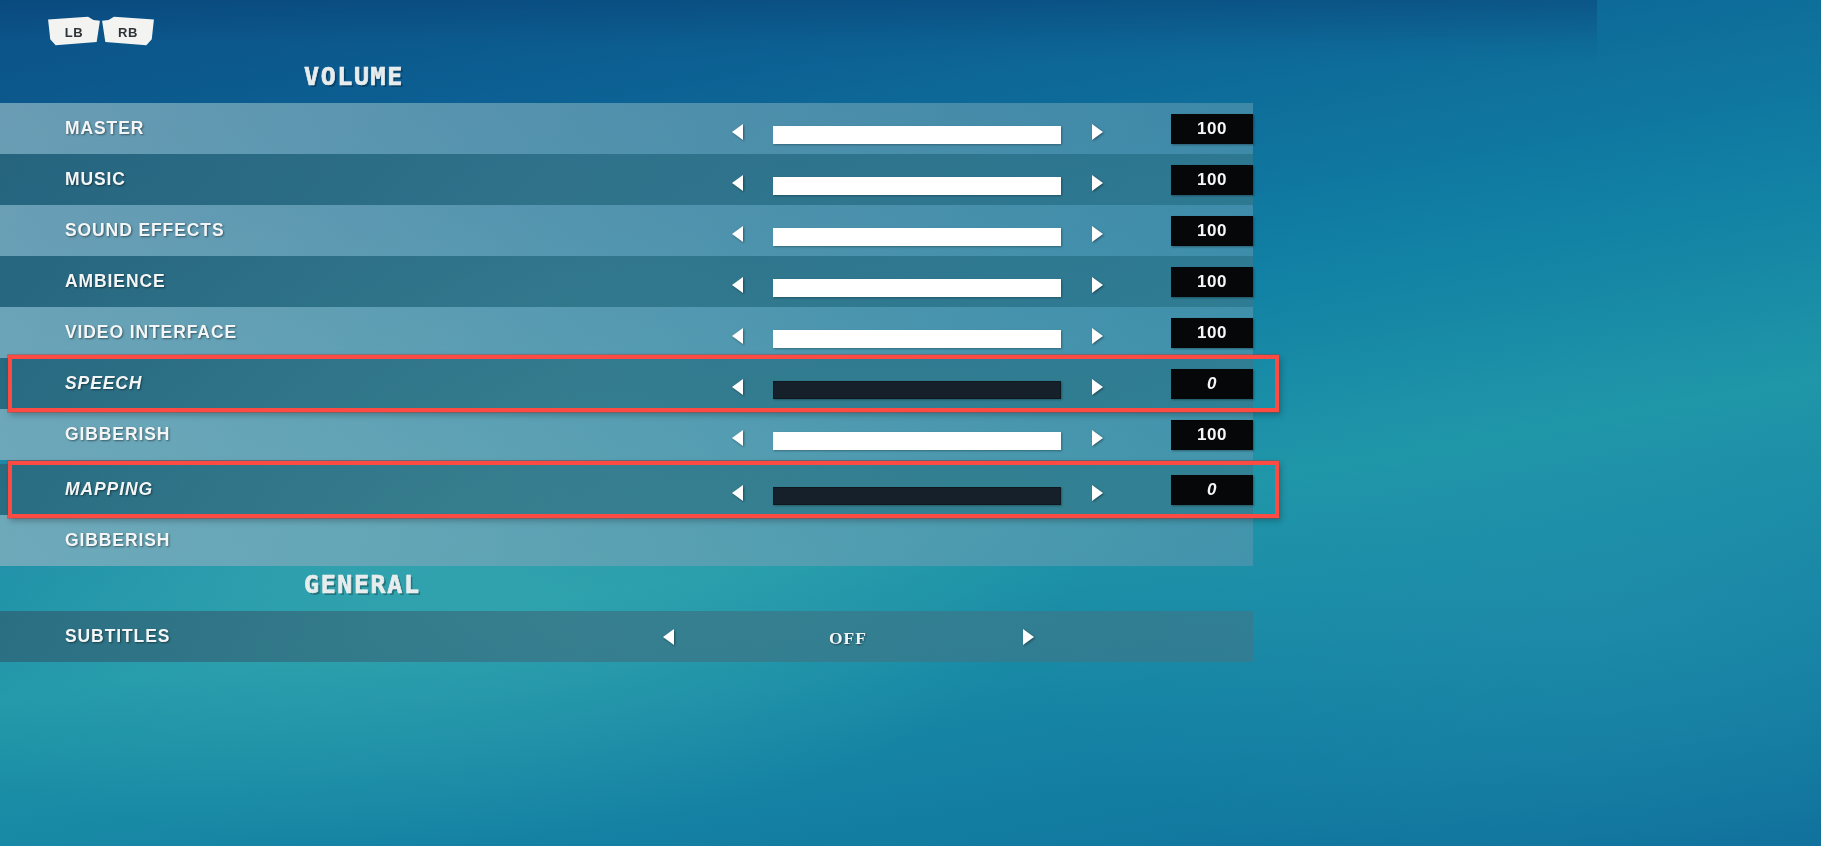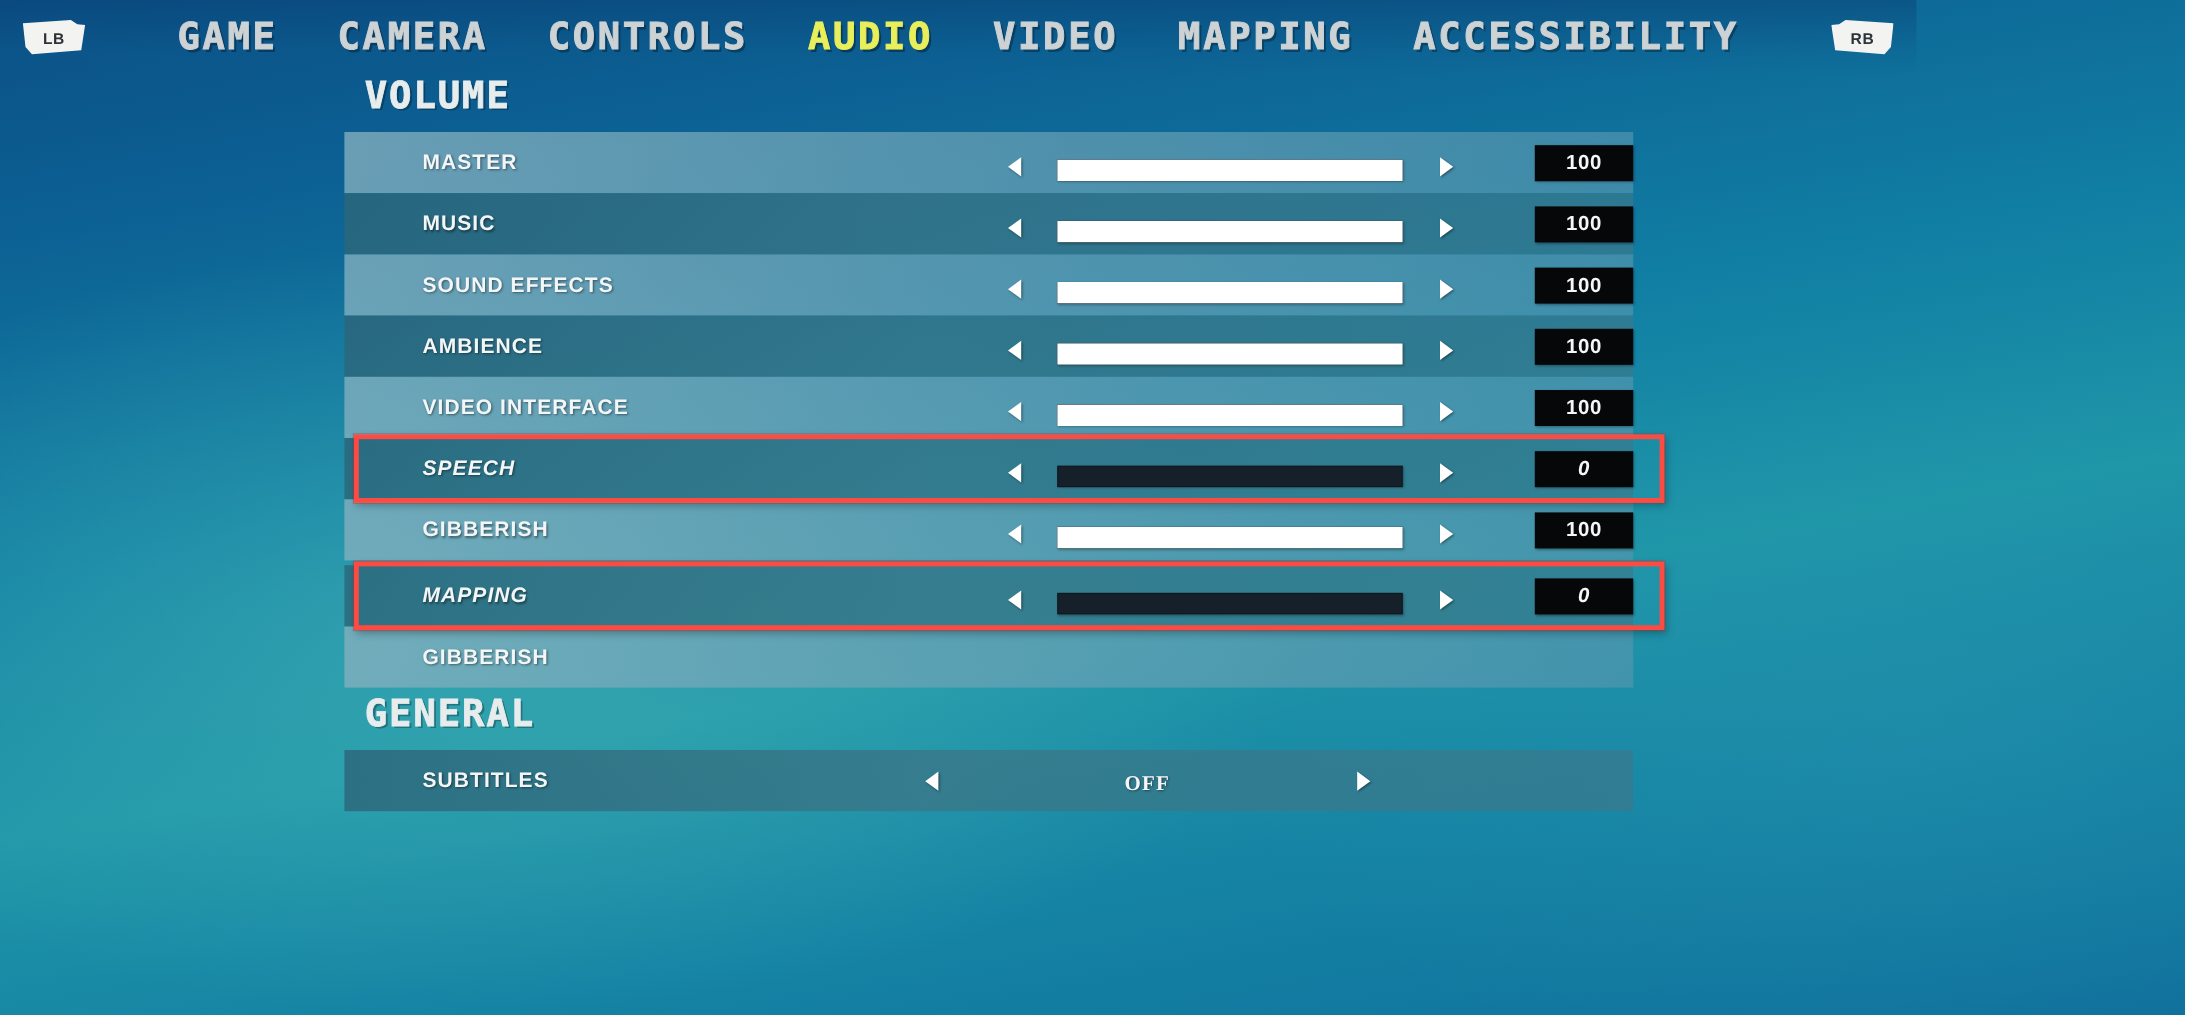--- a/index.html
+++ b/index.html
@@ -14,20 +14,21 @@
       radial-gradient(ellipse 1100px 520px at 22% 62%, rgba(72,182,182,0.55) 0%, rgba(72,182,182,0.0) 62%),
       radial-gradient(ellipse 900px 460px at 88% 72%, rgba(40,150,175,0.40) 0%, rgba(40,150,175,0.0) 65%),
       linear-gradient(170deg, #0b4f86 0%, #0c6093 16%, #1180a4 42%, #1f96a8 60%, #1583a4 78%, #0f6f9b 100%);
   }
 
   
   #navbar {
     position:absolute; top:0; left:0; width:1597px; height:62px;
     display:flex; align-items:center;
     background:linear-gradient(180deg, rgba(9,70,120,0.55) 0%, rgba(12,90,140,0.22) 70%, rgba(12,95,145,0.0) 100%);
+    padding-left:29px;
   }
   .shoulder {
     position:relative; width:54px; height:34px; flex:0 0 auto;
     display:flex; align-items:center; justify-content:center;
   }
   .shoulder .cap {
     position:absolute; inset:0;
     background:#f3f4f2;
     clip-path: polygon(2% 16%, 76% 8%, 86% 18%, 98% 20%, 92% 82%, 16% 92%, 6% 74%);
     filter: drop-shadow(0 1px 1px rgba(0,0,0,0.35));
@@ -59,28 +60,28 @@
     color:#e9ef5a;
     -webkit-text-stroke: 0.8px #e9ef5a;
     text-shadow: 2px 2px 0 rgba(0,0,0,0.35);
   }
 
   
   #panel { position:absolute; left:0; top:62px; width:1821px; }
   .section { margin-bottom:4px; }
   .section-title {
     font-family:"DejaVu Sans Mono", monospace;
-    font-size:31px; font-weight:bold; letter-spacing:1.6px;
+    font-size:25px; font-weight:bold; letter-spacing:1.6px;
     color:#e7eced;
     text-shadow: 2px 2px 0 rgba(0,0,0,0.28);
     -webkit-text-stroke:0.7px #e7eced;
     margin-left:304px;
     margin-bottom:12px;
   }
-  .rows { width:1074px; margin-left:287px; position:relative;border-radius:14px; }
+  .rows { width:1253px; position:relative;border-radius:14px; }
 
   .row {
     position:relative;
     height:51px;
     display:flex; align-items:center;
     cursor:pointer;
   }
   .row .rowbg {
     position:absolute; inset:0; z-index:0;
   }
@@ -149,29 +150,20 @@
 </style>
 </head>
 <body>
 
 <div id="navbar">
   <div class="shoulder" id="nav-left">
     <span class="cap"></span>
     <span class="lbl">LB</span>
   </div>
 
-  <div id="nav-tabs">
-      <div class="nav-tab">GAME</div>
-      <div class="nav-tab">CAMERA</div>
-      <div class="nav-tab">CONTROLS</div>
-      <div class="nav-tab active">AUDIO</div>
-      <div class="nav-tab">VIDEO</div>
-      <div class="nav-tab">MAPPING</div>
-      <div class="nav-tab">ACCESSIBILITY</div>
-    </div>
 
   <div class="shoulder" id="nav-right">
     <span class="cap rb"></span>
     <span class="lbl">RB</span>
   </div>
 </div>
 
 <div id="panel">
     <div class="section">
       <div class="section-title">VOLUME</div>

